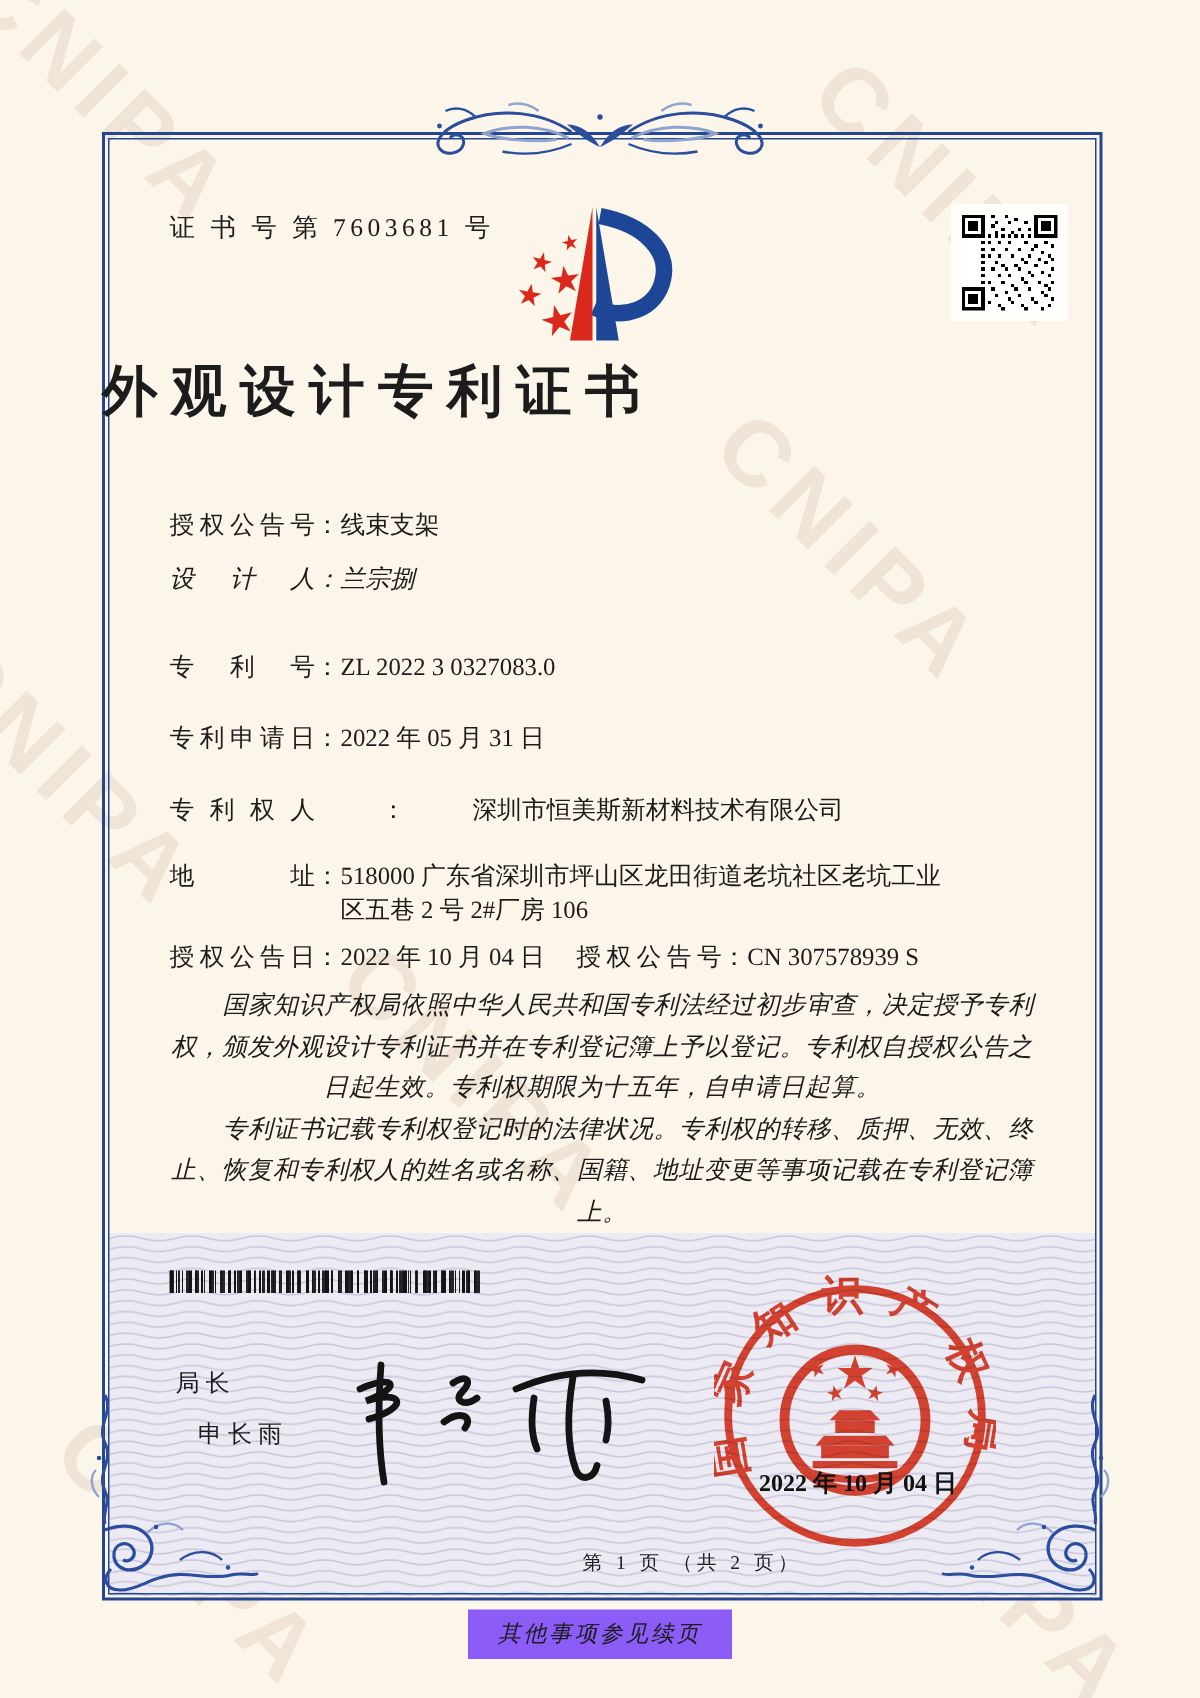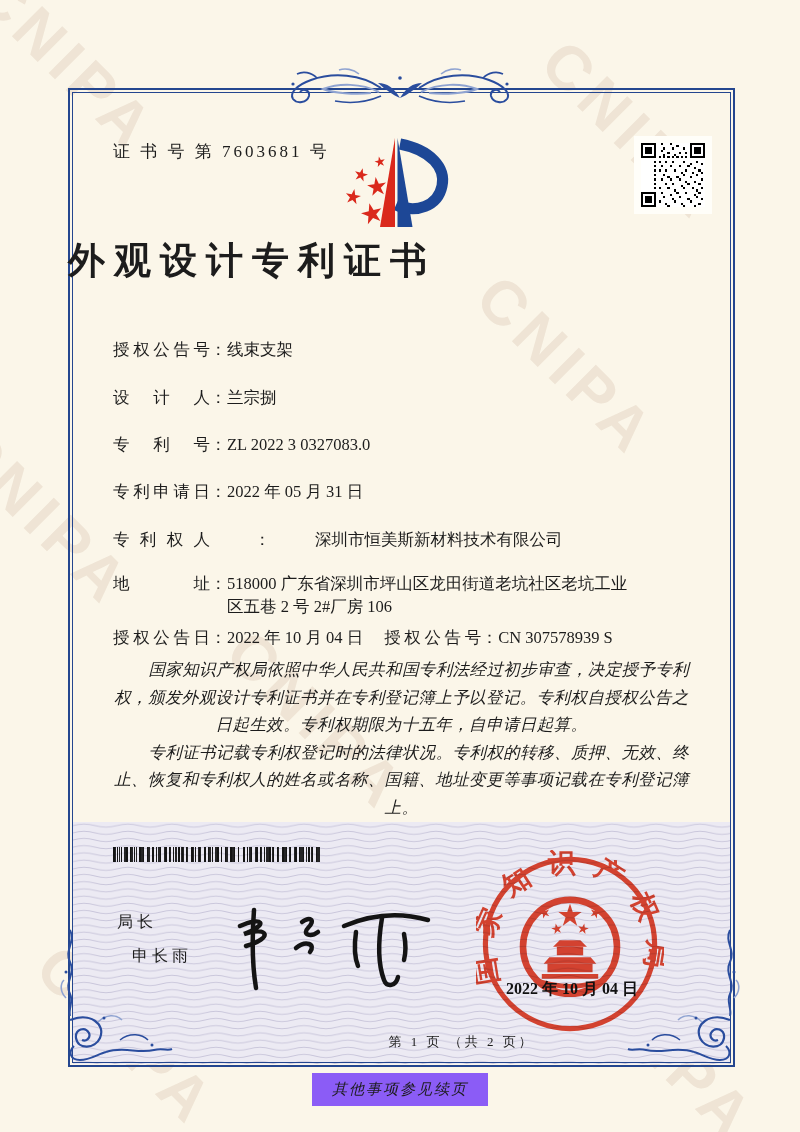--- a/index.html
+++ b/index.html
@@ -160,21 +160,21 @@
     </svg>
   </div>
 
   <div class="title">外观设计专利证书</div>
 
   <div class="row" style="top:338px;">
     <span class="lbl">授权公告号</span>
       <span class="colon">：</span>
       <span class="val">线束支架</span>
   </div>
-  <div class="row" style="top:386px;">
+  <div class="row" style="top:374px;font-style:italic;">
     <span class="lbl">设计人</span>
       <span class="colon">：</span>
       <span class="val">兰宗捌</span>
   </div>
   <div class="row" style="top:433px;">
     <span class="lbl">专利号</span>
       <span class="colon">：</span>
       <span class="val">ZL 2022 3 0327083.0</span>
   </div>
   <div class="row" style="top:480px;">

